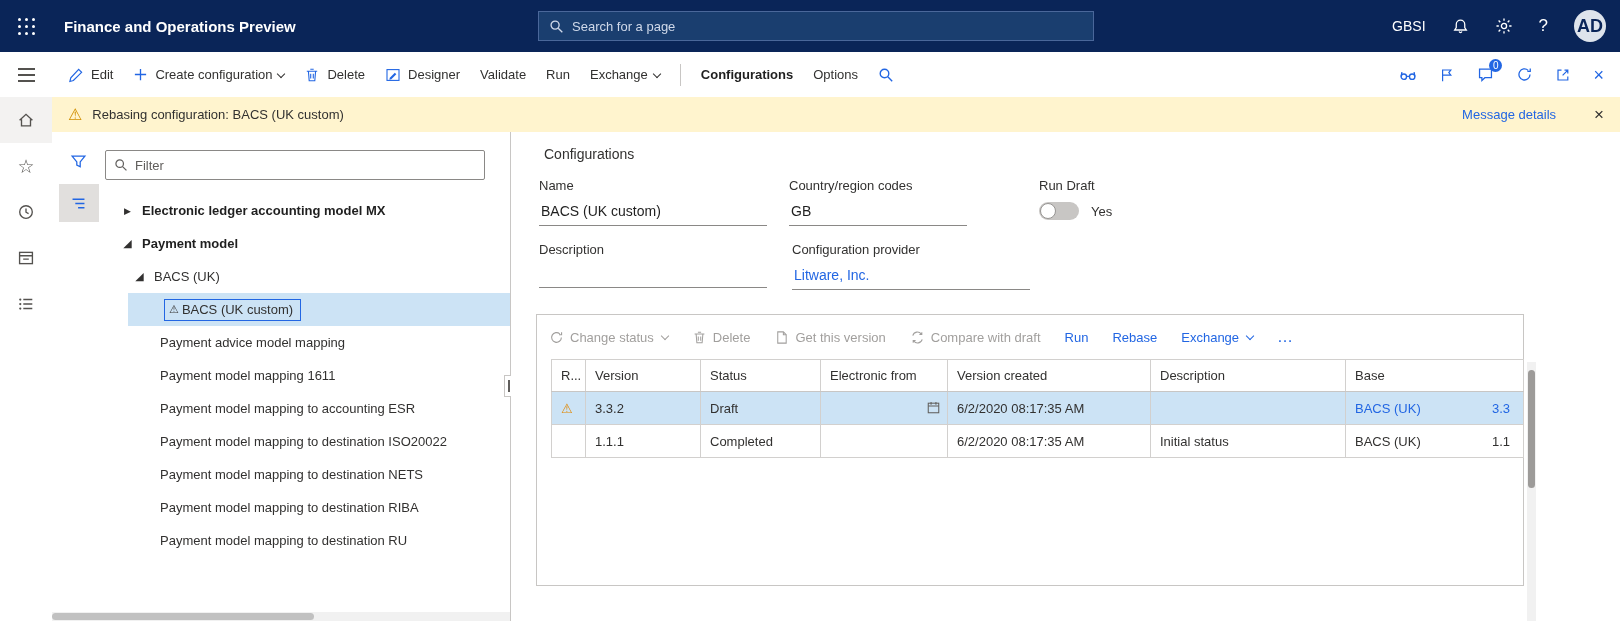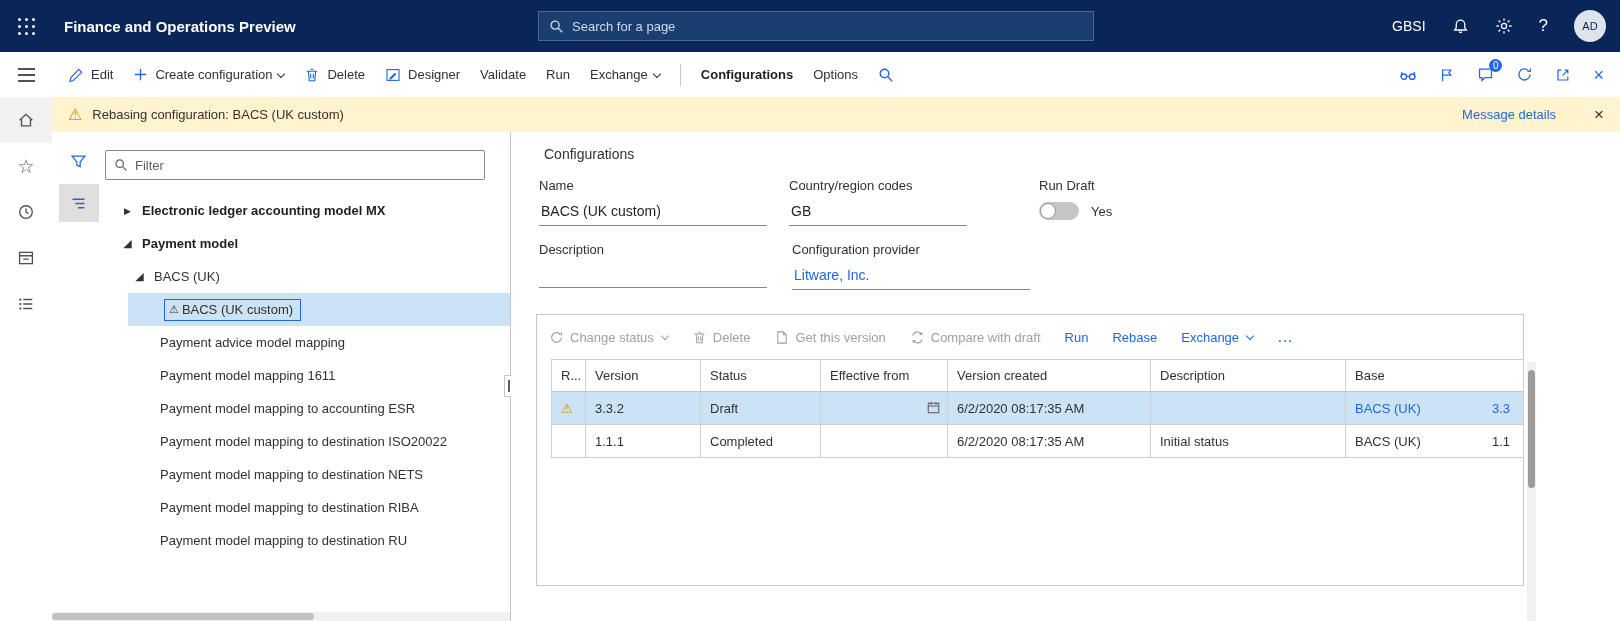--- a/index.html
+++ b/index.html
@@ -16,21 +16,21 @@
   .waffle span { width:3px; height:3px; background:#fff; border-radius:50%; margin:2px; }
   .apptitle { font-size:15px; font-weight:700; margin-left:12px; white-space:nowrap; cursor:pointer; }
   .gsearch { position:absolute; left:538px; top:11px; width:556px; height:30px; background:#1A3E6F; border:1px solid #4A679A; display:flex; align-items:center; padding:0 10px; gap:8px; }
   .gsicon { color:#cfd9ea; }
   .gsinput { flex:1; background:transparent; border:none; outline:none; color:#fff; font:inherit; }
   .gsinput::placeholder { color:#cfd9ea; }
   .topright { position:absolute; right:14px; top:0; height:52px; display:flex; align-items:center; gap:26px; }
   .env { font-size:14px; cursor:pointer; }
   .tico { color:#fff; cursor:pointer; display:inline-flex; }
   .qm { font-size:17px; font-weight:400; }
-  .avatar { width:32px; height:32px; border-radius:50%; background:#DEE4EC; color:#0A2558; font-size:11px; font-weight:400; display:inline-flex; align-items:center; justify-content:center; cursor:pointer; }
+  .avatar { width:32px; height:32px; border-radius:50%; background:#DEE4EC; color:#0A2558; font-size:18px; font-weight:700; display:inline-flex; align-items:center; justify-content:center; cursor:pointer; }
 
   
   .actionbar { position:absolute; top:52px; left:52px; width:1568px; height:45px; background:#fff; display:flex; align-items:center; padding:0 16px; gap:20px; }
   .abtn { white-space:nowrap; }
   .aicon { color:#2266E3; display:inline-flex; }
   .albl { color:#323130; }
   .strong .albl { font-weight:700; color:#1f1f1f; }
   .adivider { width:1px; height:22px; background:#C8C6C4; }
   .chev { display:inline-block; width:6px; height:6px; border-right:1.4px solid currentColor; border-bottom:1.4px solid currentColor; transform:rotate(45deg); margin-bottom:2px; }
   .chev.up { transform:rotate(-135deg); margin-bottom:-3px; }
@@ -478,21 +478,21 @@
             <col style="width:127px">
             <col style="width:203px">
             <col style="width:195px">
             <col style="width:178px">
         </colgroup>
         <thead>
           <tr>
             <th>R...</th>
             <th>Version</th>
             <th>Status</th>
-            <th>Effective from</th>
+            <th>Electronic from</th>
             <th>Version created</th>
             <th>Description</th>
             <th>Base</th>
           </tr>
         </thead>
         <tbody>
           <tr class="rsel">
             <td class="cwarn"><span>⚠</span></td>
             <td>3.3.2</td>
             <td>Draft</td>

